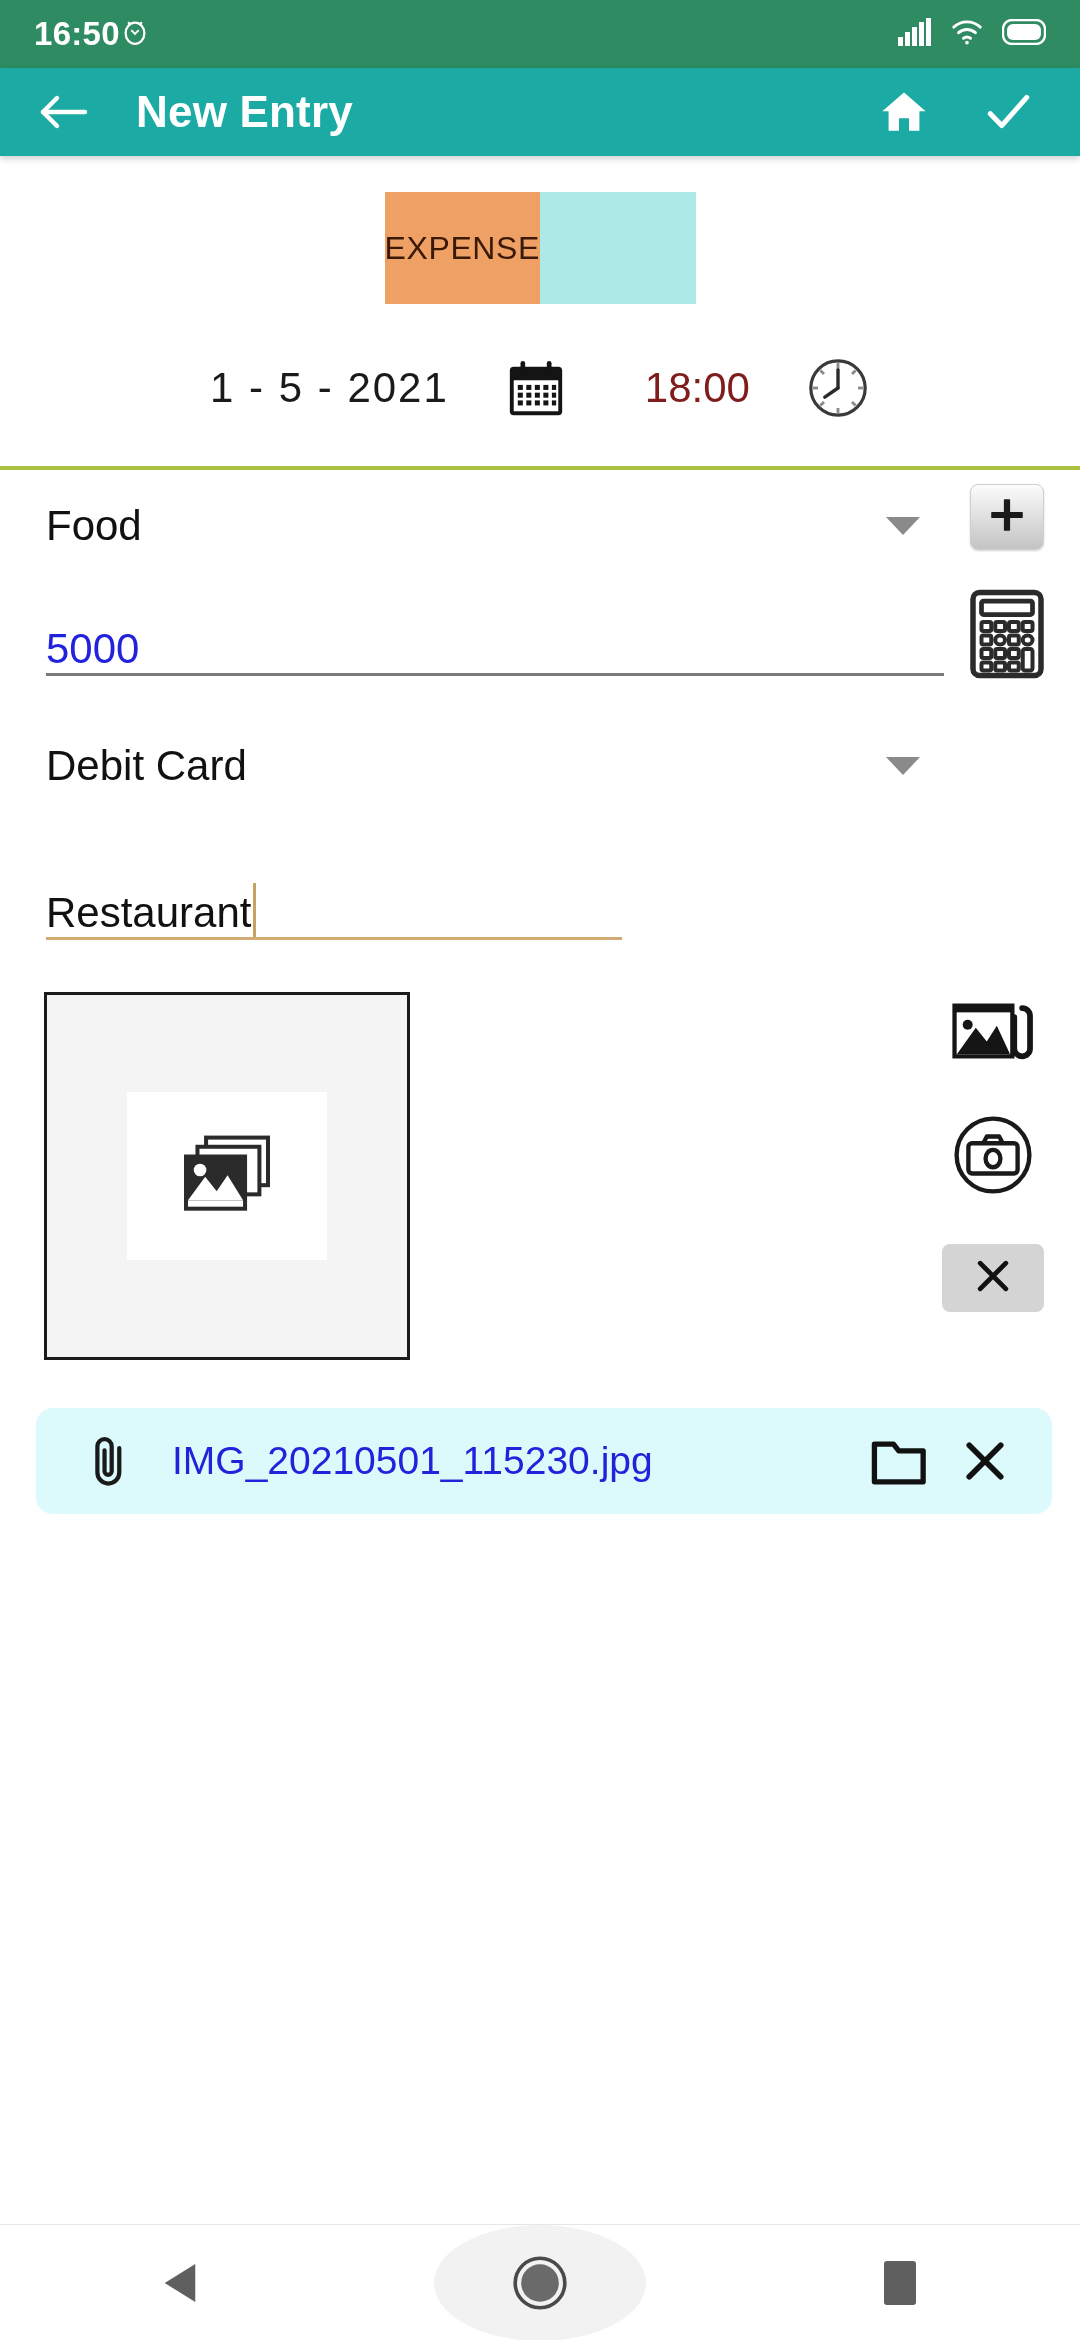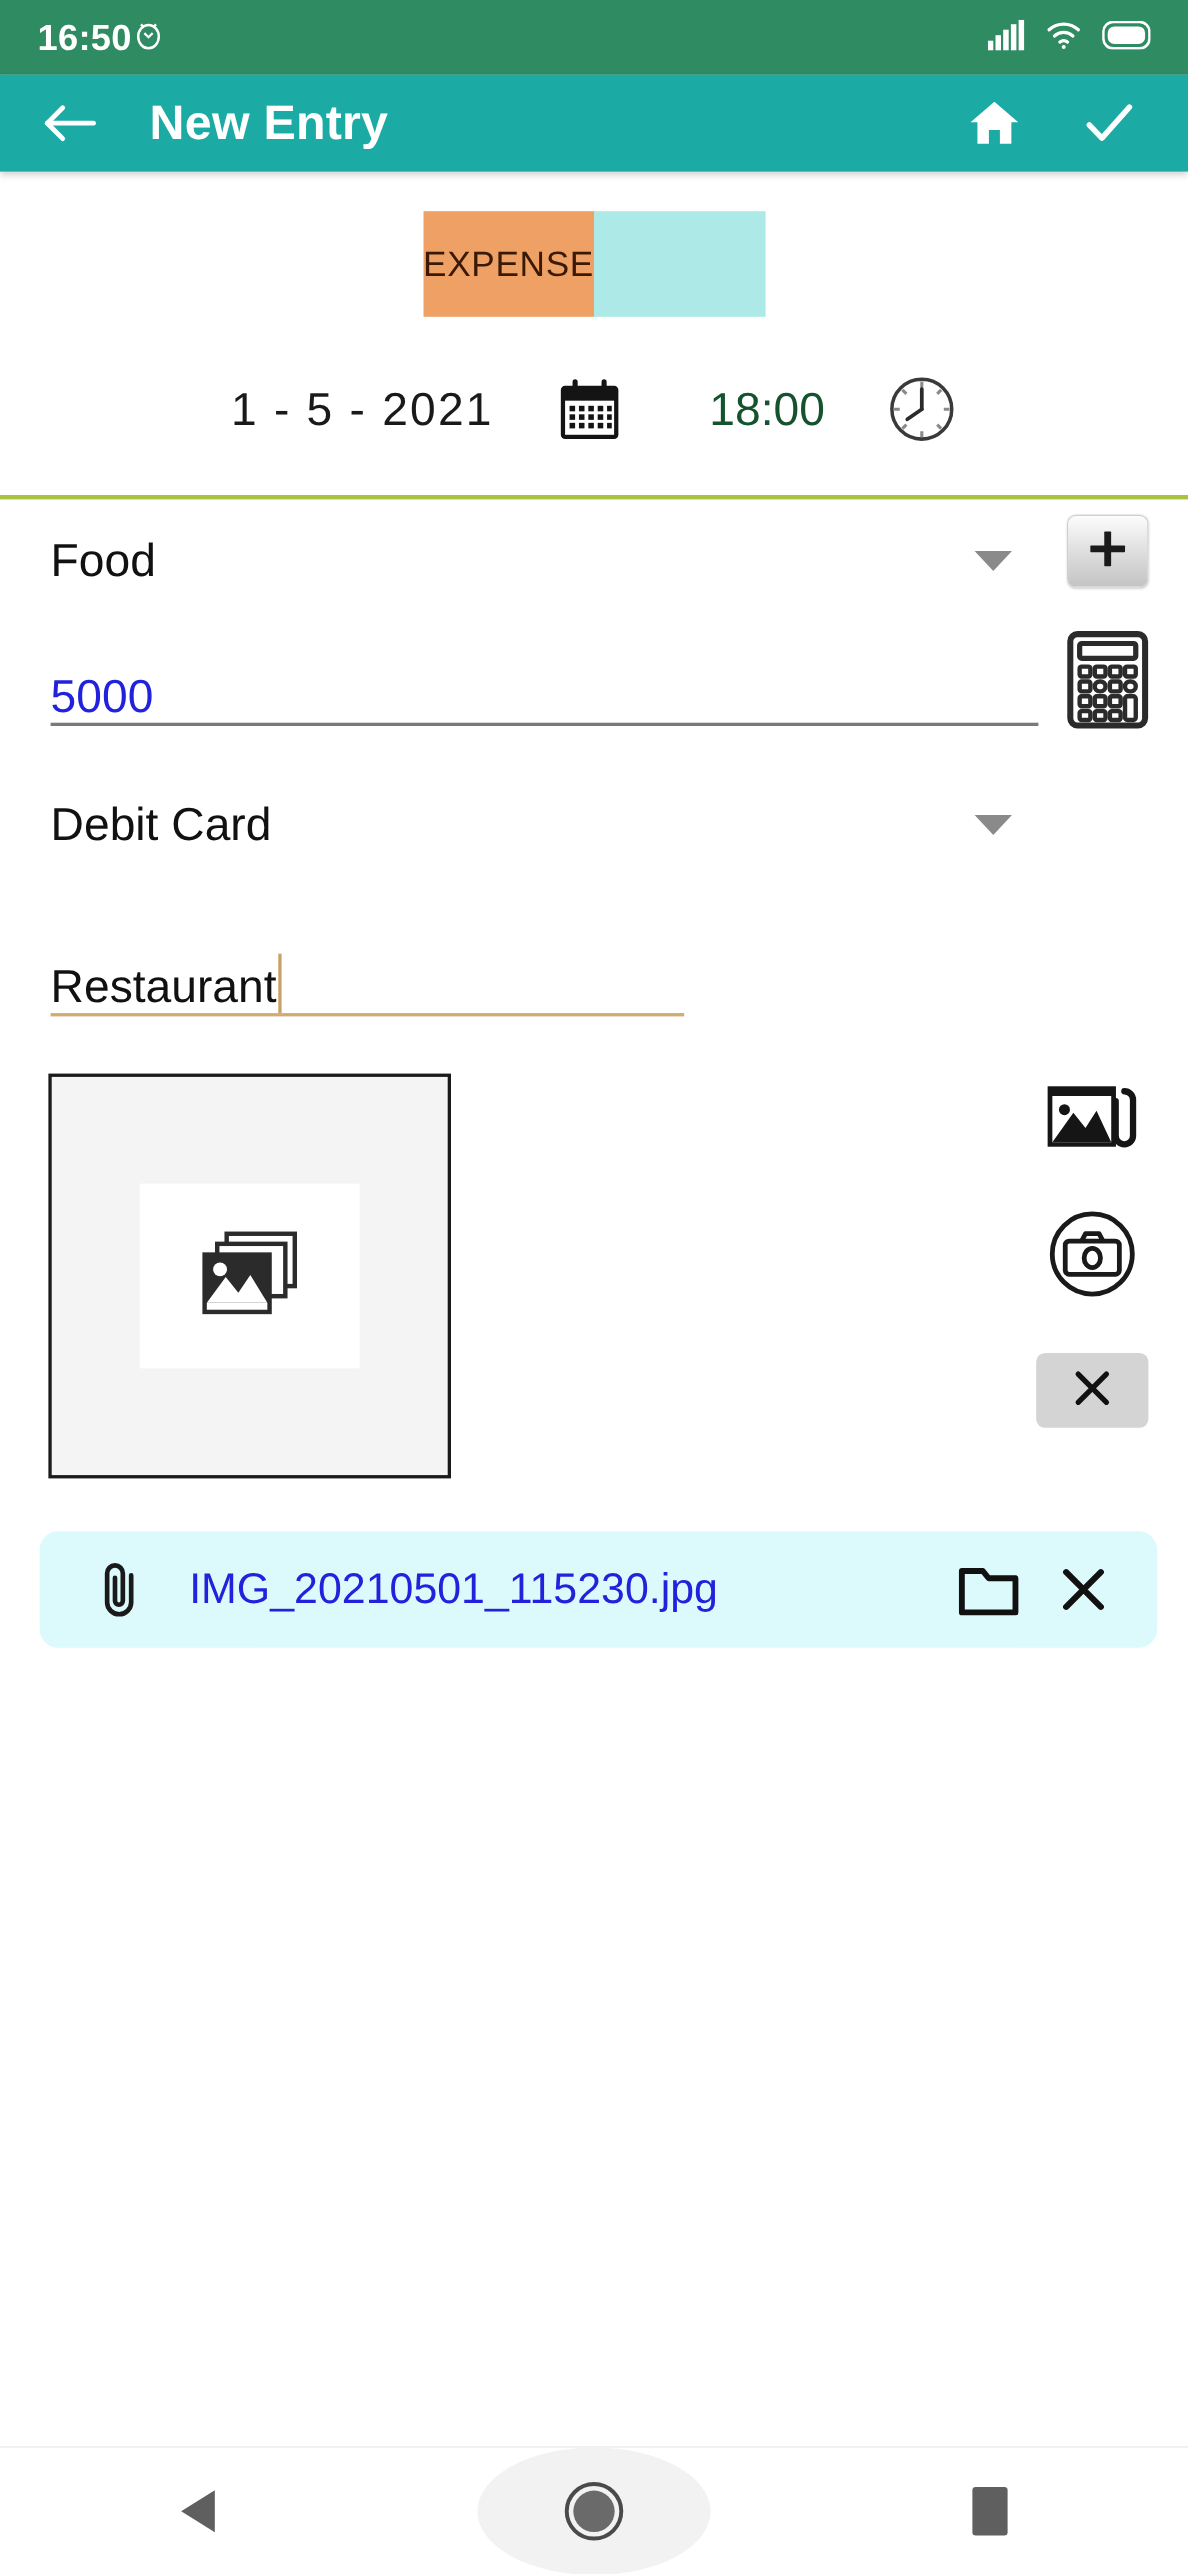--- a/index.html
+++ b/index.html
@@ -95,21 +95,21 @@
 
   
   .type-toggle-wrap {
     display: flex;
     justify-content: center;
     padding-top: 36px;
   }
   .type-toggle {
     display: flex;
     width: 311px;
-    height: 96px;
+    height: 112px;
   }
   .toggle-half {
     flex: 1;
     display: flex;
     align-items: center;
     justify-content: center;
     font-size: 32px;
     cursor: pointer;
     user-select: none;
   }
@@ -138,21 +138,21 @@
     letter-spacing: 2px;
     cursor: pointer;
   }
   .cal-icon-btn {
     margin-left: 56px;
     cursor: pointer;
     display: flex; align-items: center;
   }
   .time-text {
     font-size: 42px;
-    color: #14532d;
+    color: #7f1d1d;
     margin-left: 78px;
     cursor: pointer;
   }
   .clock-icon-btn {
     margin-left: 56px;
     cursor: pointer;
     display: flex; align-items: center;
   }
 
   .divider-green {

